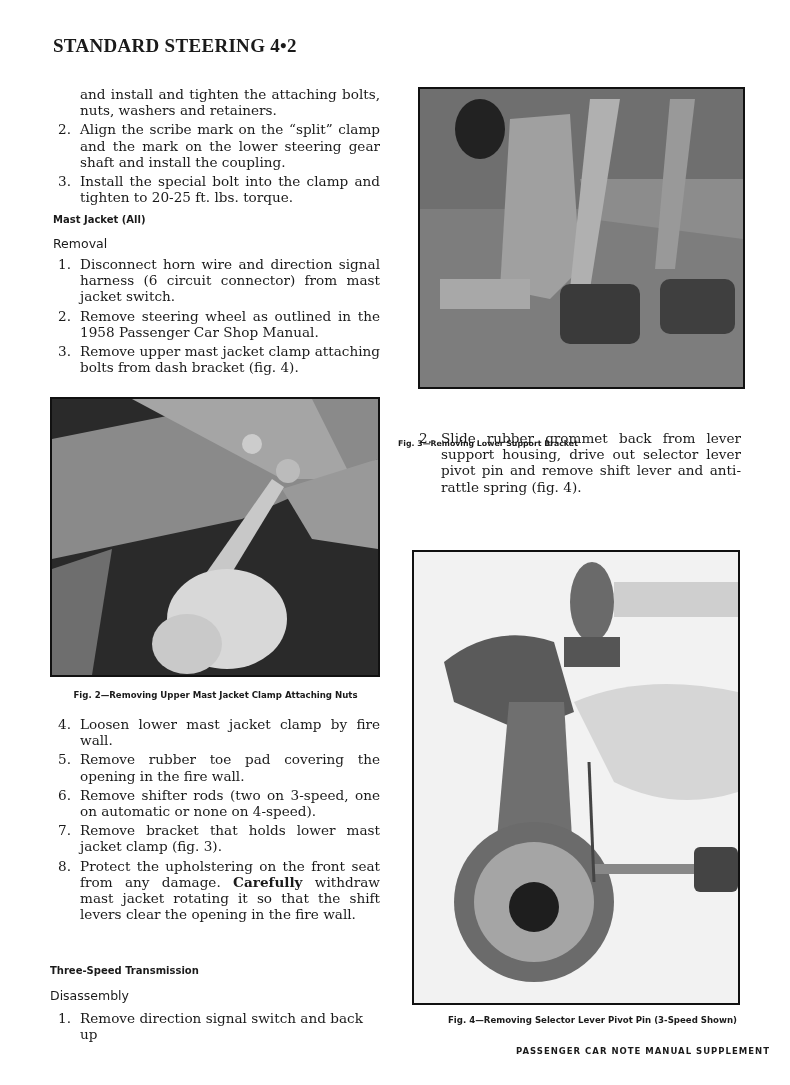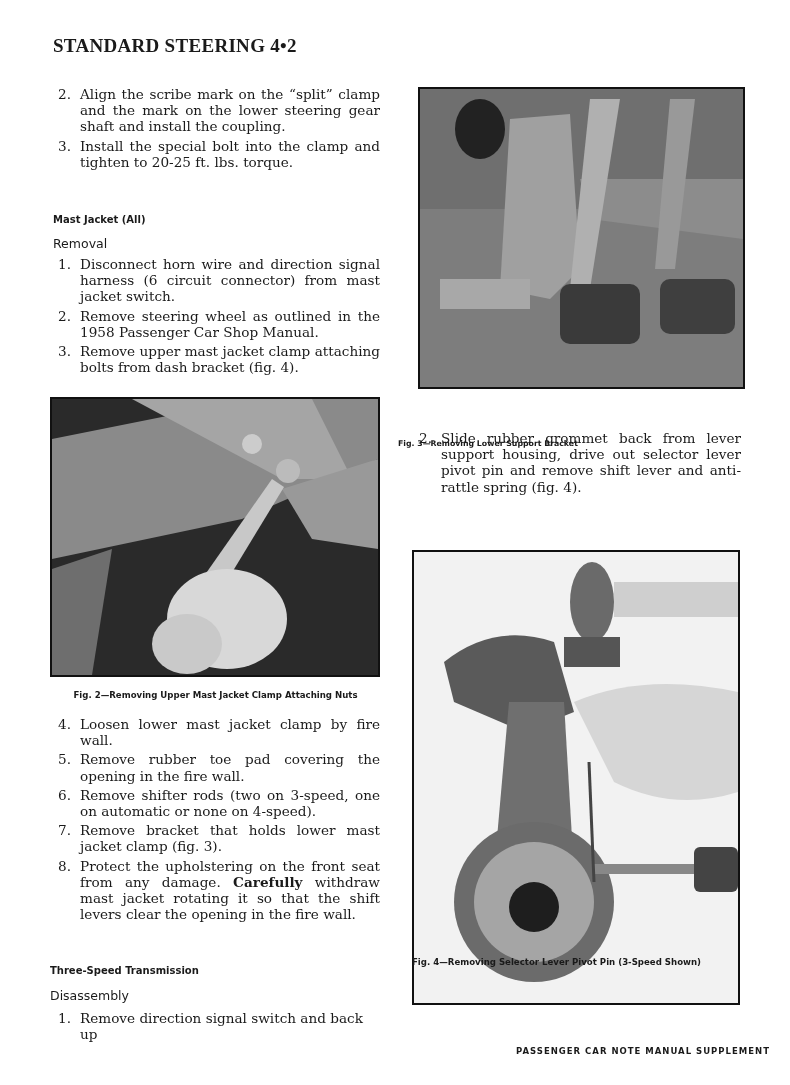--- a/index.html
+++ b/index.html
@@ -18,20 +18,21 @@
   .cap{font-family:"DejaVu Sans",sans-serif;font-weight:bold;font-size:8.6px;}
   .photo{border:2px solid #111;background:#777;overflow:hidden;}
   .footer{font-family:"DejaVu Sans",sans-serif;font-size:8.5px;letter-spacing:1px;font-weight:bold;}
 </style>
 </head>
 <body>
 
 <div class="abs hdr">STANDARD STEERING 4•2</div>
 
 <div class="abs serif col" style="left:53px;top:86px;">
+  <p class="p" style="padding-left:27px;margin-bottom:3px;">and install and tighten the attaching bolts, nuts, washers and retainers.</p>
   <div class="item">
       <span class="num">2.</span>
       <span class="txt">Align the scribe mark on the “split” clamp and the mark on the lower steering gear shaft and install the coupling.</span>
     </div>
   <div class="item">
       <span class="num">3.</span>
       <span class="txt">Install the special bolt into the clamp and tighten to 20-25 ft. lbs. torque.</span>
     </div>
 </div>
 
@@ -134,15 +135,15 @@
     <path d="M95 150 L150 150 L160 320 L80 320 Z" fill="#6f6f6f"></path>
     <ellipse cx="120" cy="350" rx="80" ry="80" fill="#6b6b6b"></ellipse>
     <ellipse cx="120" cy="350" rx="60" ry="60" fill="#a5a5a5"></ellipse>
     <ellipse cx="120" cy="355" rx="25" ry="25" fill="#1e1e1e"></ellipse>
     <path d="M160 150 Q230 120 324 140 L324 240 Q260 260 200 230 Z" fill="#d6d6d6"></path>
     <rect x="180" y="312" width="110" height="10" fill="#888"></rect>
     <rect x="280" y="295" width="44" height="45" rx="6" fill="#444"></rect>
     <line x1="175" y1="210" x2="180" y2="330" stroke="#444" stroke-width="3"></line>
   </svg>
 </div>
-<div class="abs cap" style="left:412px;top:957px;width:325px;text-align:left;">Fig. 4—Removing Selector Lever Pivot Pin (3-Speed Shown)</div>
+<div class="abs cap" style="left:412px;top:1015px;width:325px;text-align:right;">Fig. 4—Removing Selector Lever Pivot Pin (3-Speed Shown)</div>
 
 <div class="abs footer" style="left:516px;top:1046px;">PASSENGER CAR NOTE MANUAL SUPPLEMENT</div>
 
 </body></html>

